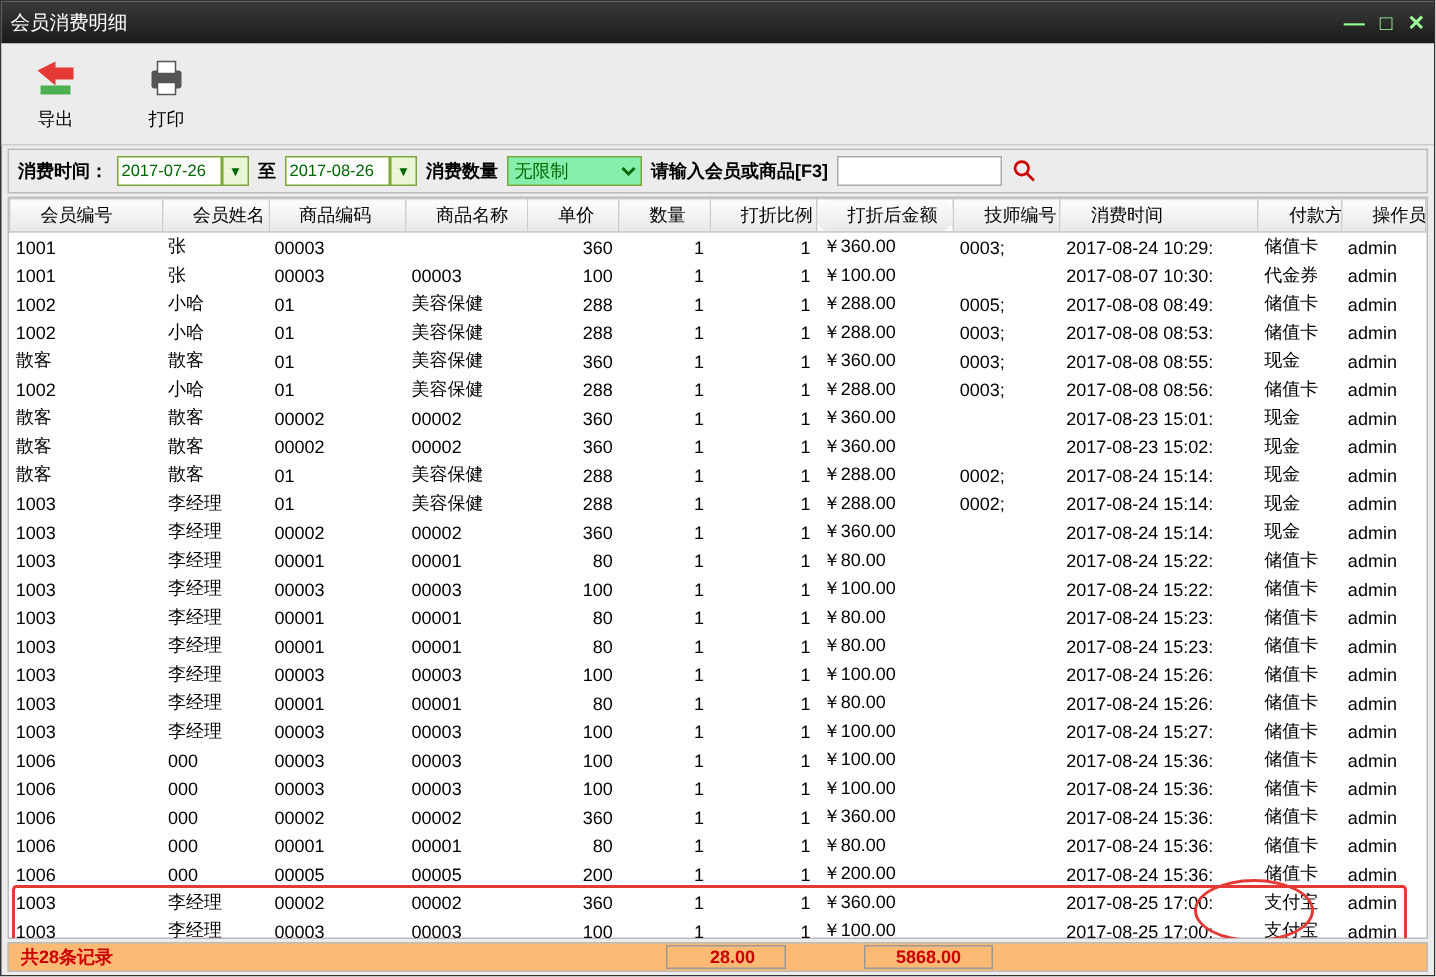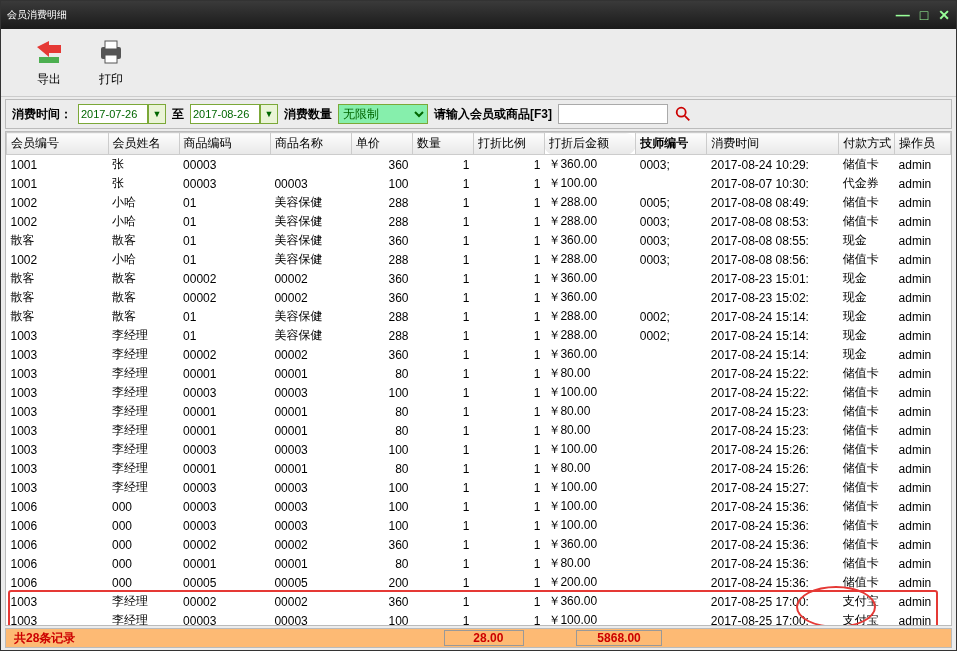--- a/index.html
+++ b/index.html
@@ -1,37 +1,37 @@
 <!DOCTYPE html>
 <html><head>
 <meta charset="utf-8">
 <style>
 * { box-sizing: border-box; margin: 0; padding: 0; }
 body { font-family: "Microsoft YaHei", SimSun, Arial, sans-serif; font-size: 12px; background: #fff; overflow: hidden; }
 .window { width: 957px; height: 651px; background: #ececec; border: 1px solid #333; display: flex; flex-direction: column; position: relative; }
 .titlebar { height: 28px; background: linear-gradient(to bottom, #3a3a3a, #1a1a1a); color: #fff; display: flex; align-items: center; padding: 0 6px; }
-.titlebar-text { flex: 1; font-size: 10px; }
+.titlebar-text { flex: 1; font-size: 13px; }
 .win-controls { display: flex; gap: 10px; align-items: center; }
 .win-controls span { cursor: pointer; font-size: 14px; color: #9f9; font-weight: bold; }
-.toolbar { display: flex; gap: 30px; padding: 8px 32px; background: #ececec; border-bottom: 1px solid #ccc; }
+.toolbar { display: flex; gap: 42px; padding: 8px 20px; background: #ececec; border-bottom: 1px solid #ccc; }
 .tool-btn { display: flex; flex-direction: column; align-items: center; cursor: pointer; gap: 2px; }
 .tool-btn svg { width: 32px; height: 32px; }
 .tool-label { font-size: 12px; }
 .filter-bar { display: flex; align-items: center; gap: 6px; padding: 4px 6px; background: #ececec; border: 1px solid #bbb; margin: 2px 4px; }
 .filter-bar label { font-size: 12px; font-weight: bold; }
 .date-box { position: relative; display: inline-flex; align-items: center; }
 .date-input { width: 70px; height: 20px; border: 1px solid #7ba838; color: #006600; font-size: 11px; padding: 0 2px; }
 .date-dd { width: 18px; height: 20px; border: 1px solid #7ba838; background: #eaf4d7; display: flex; align-items: center; justify-content: center; cursor: pointer; color: #006600; font-size: 9px; }
 .qty-select { height: 20px; border: 1px solid #7ba838; color: #006600; font-size: 12px; width: 90px; background: #86efac; }
 .search-input { width: 110px; height: 20px; border: 1px solid #aaa; font-size: 12px; padding: 0 4px; }
 .search-icon { width: 18px; height: 18px; cursor: pointer; }
 .table-wrap { flex: 1; overflow: hidden; position: relative; margin: 0 4px; background: #fff; border: 1px solid #bbb; }
 .table-scroll { position: absolute; inset: 0; overflow-y: scroll; overflow-x: hidden; }
 table { border-collapse: collapse; width: 100%; table-layout: fixed; }
-thead th { position: sticky; top: 0; background: linear-gradient(#fdfdfd, #e8e8e8); border: 1px solid #ccc; font-weight: normal; font-size: 12px; text-align: left; padding: 2px 4px; height: 18px; white-space: nowrap; overflow: hidden; }
+thead th { position: sticky; top: 0; background: linear-gradient(#fdfdfd, #e8e8e8); border: 1px solid #ccc; font-weight: normal; font-size: 12px; text-align: left; padding: 2px 20px; height: 18px; white-space: nowrap; overflow: hidden; }
 tbody td { font-size: 12px; padding: 1px 4px; white-space: nowrap; overflow: hidden; height: 17px; border-bottom: 0; }
 .num { text-align: right; }
 .status-bar { display: flex; align-items: center; border: 1px solid #bbb; margin: 2px 4px; background: #fdba74; height: 20px; font-size: 12px; }
 .status-bar .cnt { color: #c00; font-weight: bold; padding: 0 8px; }
 .sum-box { border: 1px solid #999; margin: 0 6px; padding: 0 20px; color: #c00; font-weight: bold; height: 16px; display: flex; align-items: center; min-width: 80px; justify-content: flex-end; }
 .highlight-rect { position: absolute; border: 2px solid #e53935; border-radius: 3px; pointer-events: none; z-index: 10; }
 .highlight-ellipse { position: absolute; border: 2px solid #e53935; border-radius: 50%; pointer-events: none; z-index: 11; }
 </style>
 </head>
 <body>
@@ -93,21 +93,21 @@
         <thead>
             <tr id="header-row">
               <th style="width: 100px;">会员编号</th>
               <th style="width: 70px;">会员姓名</th>
               <th style="width: 90px;">商品编码</th>
               <th style="width: 80px;">商品名称</th>
               <th style="width: 60px;">单价</th>
               <th style="width: 60px;">数量</th>
               <th style="width: 70px;">打折比例</th>
               <th style="width: 90px; border-radius: 11px;">打折后金额</th>
-              <th style="width: 70px; font-weight: bold;">技师编号</th>
+              <th style="width: 70px;">技师编号</th>
               <th style="width: 130px;">消费时间</th>
               <th style="width: 55px;">付款方式</th>
               <th style="width: 55px;">操作员</th>
             </tr>
           </thead>
         <tbody id="tbody">
             <tr>
               <td>1001</td>
               <td>张</td>
               <td>00003</td>

